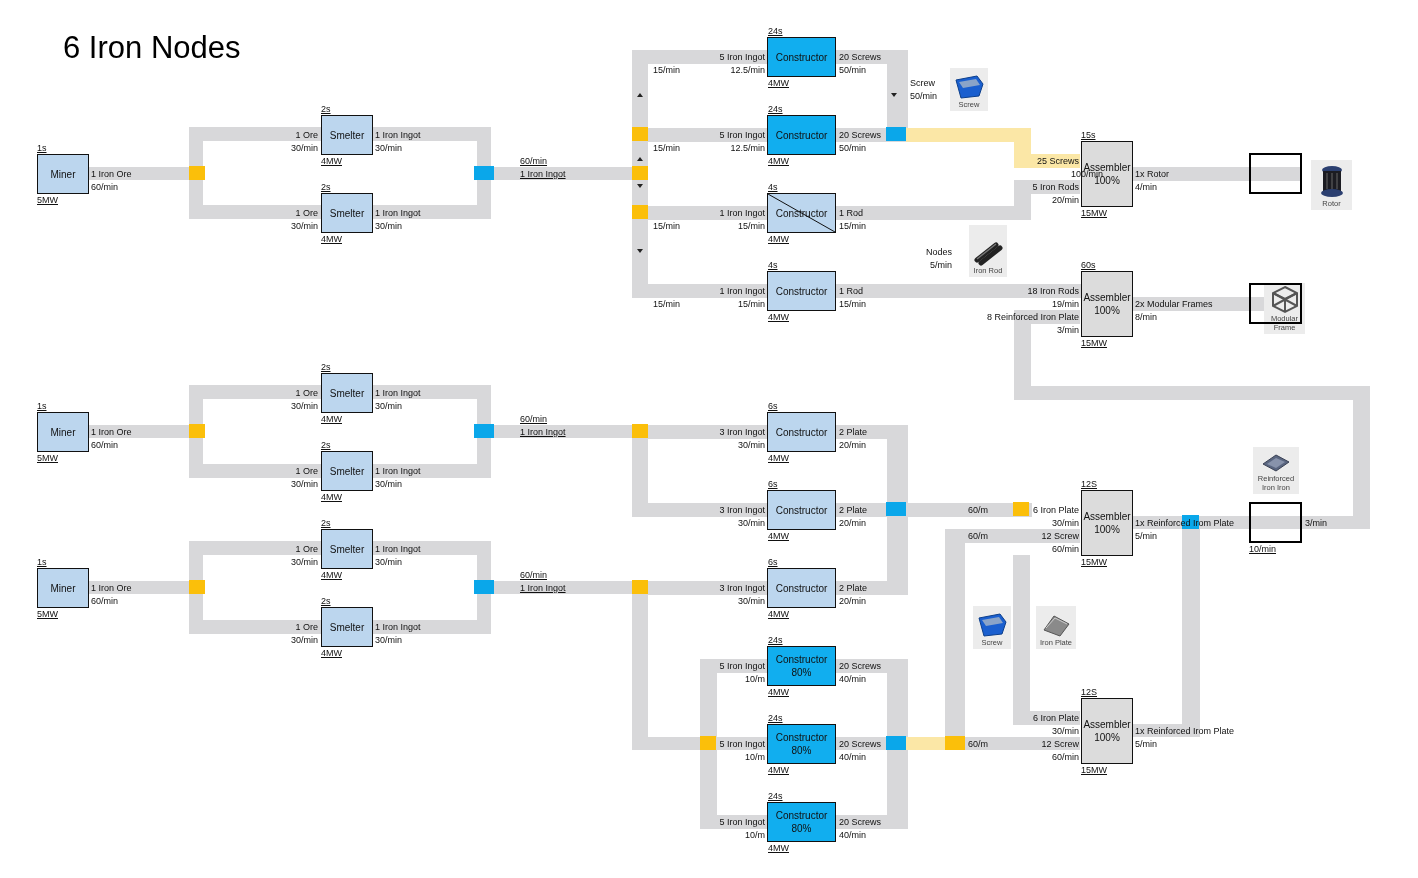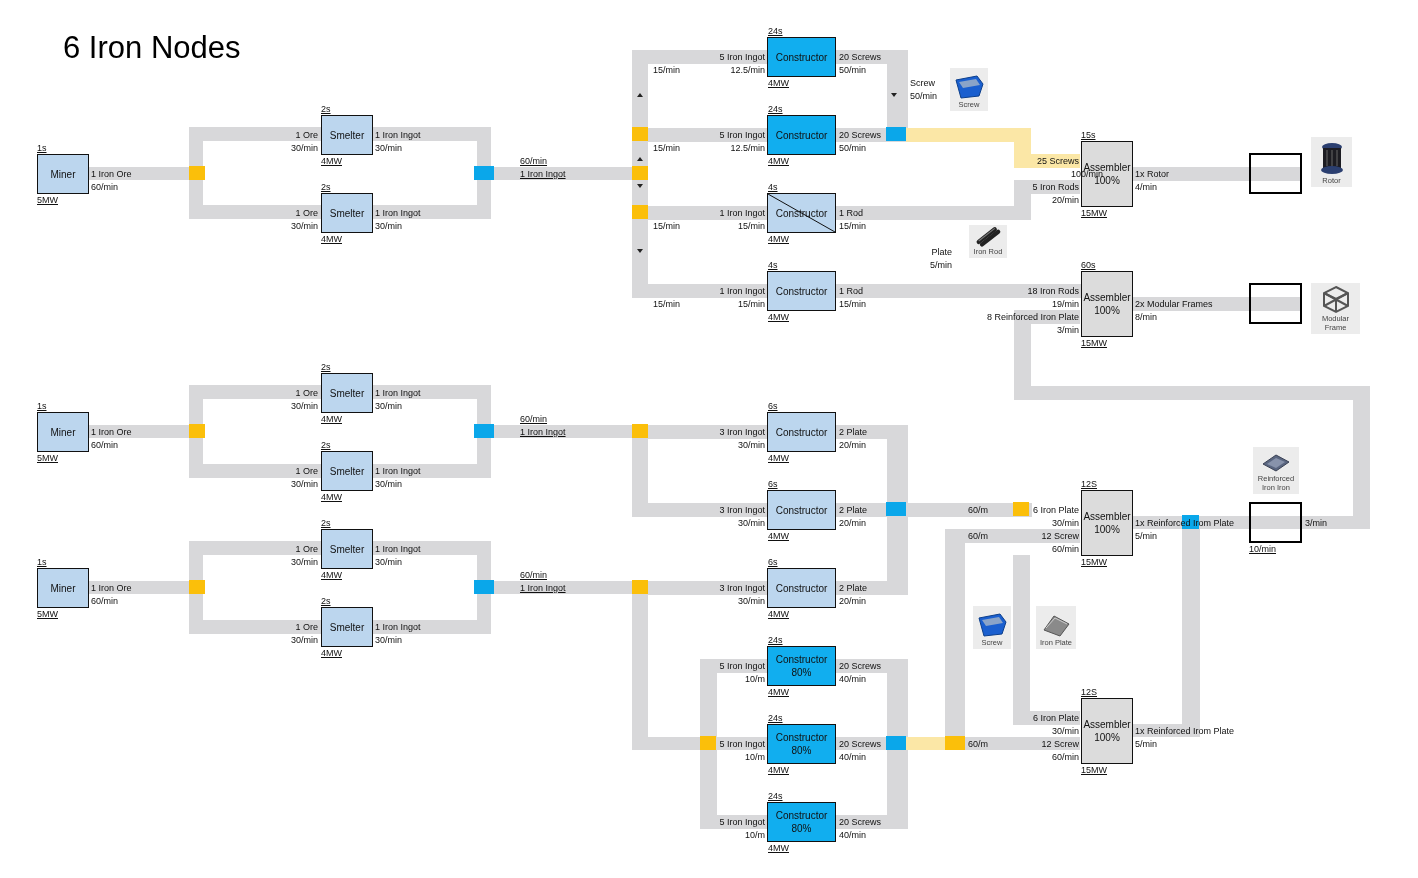--- a/index.html
+++ b/index.html
@@ -273,56 +273,56 @@
   <div class="lbl c" style="left:768px;top:311px;width:68px">4MW</div>
   <div class="lbl" style="left:653px;top:298px">15/min</div>
   <div class="lbl r" style="left:690px;top:285px;width:75px">1 Iron Ingot</div>
   <div class="lbl r" style="left:690px;top:298px;width:75px">15/min</div>
   <div class="lbl" style="left:839px;top:285px">1 Rod</div>
   <div class="lbl" style="left:839px;top:298px">15/min</div>
 </div>
 
 <div class="lbl" style="left:910px;top:77px">Screw</div>
 <div class="lbl" style="left:910px;top:90px">50/min</div>
-<div class="lbl r" style="left:900px;top:246px;width:52px">Plate</div>
+<div class="lbl r" style="left:900px;top:246px;width:52px">Nodes</div>
 <div class="lbl r" style="left:900px;top:259px;width:52px">5/min</div>
 
 <div class="tile" style="left:950px;top:68px;width:38px;height:43px">
   <svg width="32" height="26" viewBox="0 0 32 26">
       <path d="M3 6 L24 2 L30 10 L26 22 L8 24 Z" fill="#1a5fcf" stroke="#0c3f8c"></path>
       <path d="M6 8 L23 5 L27 11 L10 14 Z" fill="#8aa4c8"></path>
     </svg>
   <span>Screw</span>
 </div>
-<div class="tile" style="left:969px;top:225px;width:38px;height:33px">
+<div class="tile" style="left:969px;top:225px;width:38px;height:52px">
   <svg width="32" height="26" viewBox="0 0 32 26">
       <g stroke="#222" stroke-width="5" stroke-linecap="round">
         <line x1="5" y1="20" x2="24" y2="5"></line>
         <line x1="9" y1="23" x2="28" y2="8"></line>
       </g>
       <g stroke="#777" stroke-width="1.4">
         <line x1="5" y1="19" x2="24" y2="4"></line>
       </g>
     </svg>
   <span>Iron Rod</span>
 </div>
-<div class="tile" style="left:1311px;top:137px;width:41px;height:50px">
+<div class="tile" style="left:1311px;top:160px;width:41px;height:50px">
   <svg width="28" height="34" viewBox="0 0 28 34">
       <ellipse cx="14" cy="5" rx="10" ry="4" fill="#2b3f70"></ellipse>
       <rect x="5" y="6" width="18" height="20" fill="#1c1c22"></rect>
       <g stroke="#666" stroke-width="1">
         <line x1="9" y1="8" x2="9" y2="24"></line>
         <line x1="14" y1="8" x2="14" y2="24"></line>
         <line x1="19" y1="8" x2="19" y2="24"></line>
       </g>
       <ellipse cx="14" cy="28" rx="11" ry="4" fill="#2b3f70"></ellipse>
     </svg>
   <span>Rotor</span>
 </div>
-<div class="tile" style="left:1311px;top:283px;width:49px;height:51px">
+<div class="tile" style="left:1264px;top:283px;width:41px;height:51px">
   <svg width="30" height="30" viewBox="0 0 30 30">
       <g fill="none" stroke="#555" stroke-width="2">
         <path d="M15 3 L27 9 L27 22 L15 28 L3 22 L3 9 Z"></path>
         <path d="M3 9 L15 15 L27 9 M15 15 L15 28"></path>
         <path d="M3 9 L27 22 M27 9 L3 22"></path>
       </g>
     </svg>
   <span style="width:34px">Modular Frame</span>
 </div>
 <div class="tile" style="left:1253px;top:447px;width:46px;height:47px">

